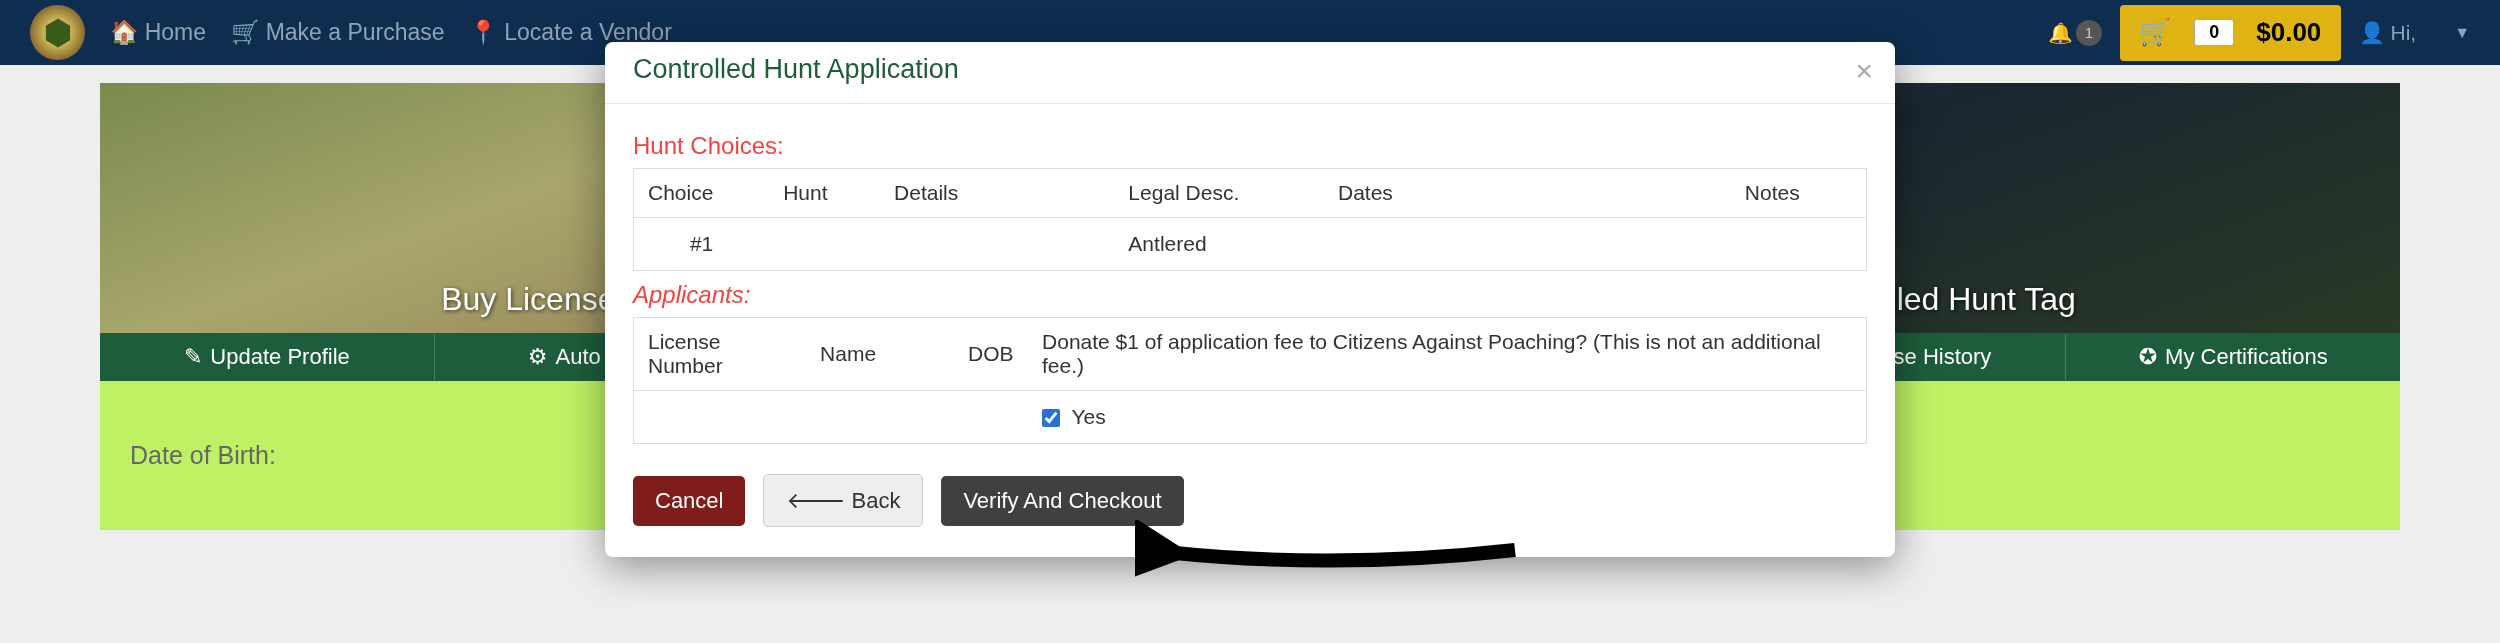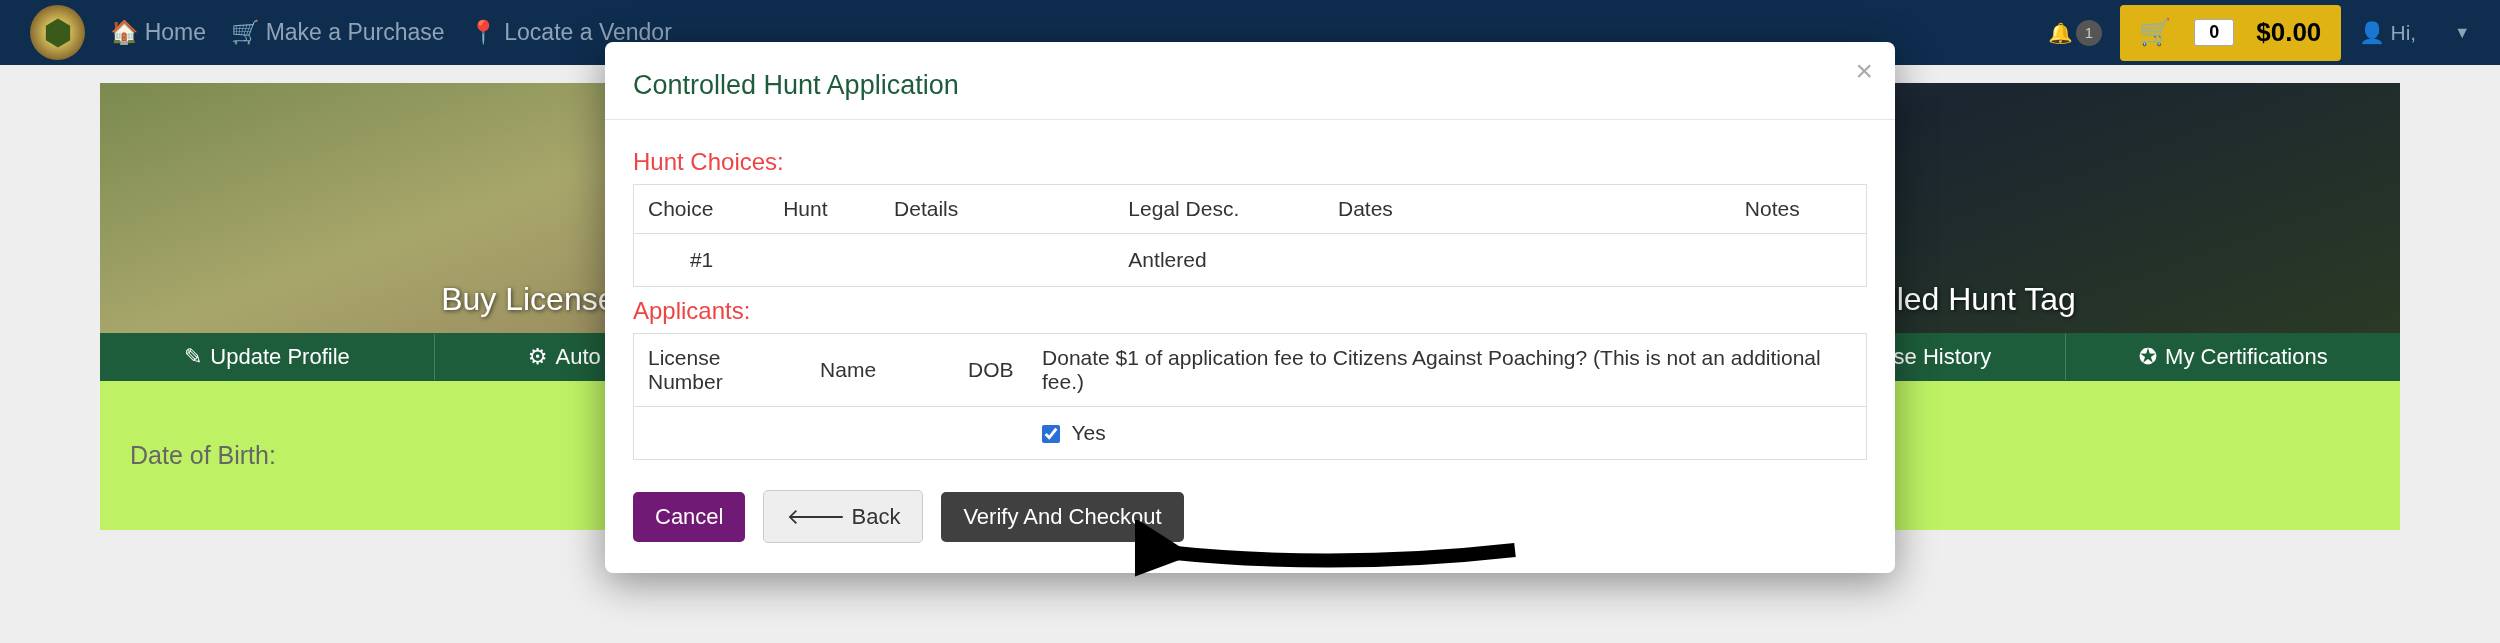--- a/index.html
+++ b/index.html
@@ -24,35 +24,35 @@
 .hero { position:relative; height:250px; flex:1; background-size:cover; background-position:center; display:flex; align-items:flex-end; justify-content:center; padding-bottom:15px;}
 .hero-left { background: linear-gradient(160deg,#7a8a4f 0%,#a8a66b 40%,#897050 100%); }
 .hero-right { background: linear-gradient(160deg,#3a4a5f 0%,#1a2530 40%,#2a3a25 100%); }
 .hero-text { color:#fff; font-size:32px; text-shadow:1px 1px 4px rgba(0,0,0,.7);}
 .subnav { background:#1d5d3b; height:48px; display:flex; align-items:center;}
 .subnav-item { color:#fff; flex:1; text-align:center; font-size:22px; padding:10px; border-right:1px solid rgba(255,255,255,.2); display:flex;align-items:center;justify-content:center;gap:8px;}
 .subnav-item:last-child { border-right:none; }
 .body-row { background:#bef264; padding:60px 30px; display:flex; font-size:25px; color:#666;}
 .body-row > div { flex:1; }
 .modal { position:absolute; left:50%; transform:translateX(-50%); top:42px; width:1290px; background:#fff; border-radius:8px; box-shadow:0 10px 40px rgba(0,0,0,.4); }
-.modal-header { padding:28px 28px 18px; border-bottom:1px solid #e5e5e5; display:flex;align-items:center; position:relative;}
+.modal-header { padding:12px 28px 18px; border-bottom:1px solid #e5e5e5; display:flex;align-items:center; position:relative;}
 .modal-title { color:#1d5d3b; font-size:27px; font-weight:500;}
 .modal-step { color:#666; font-size:21px; margin-left:10px;}
 .modal-close { position:absolute; right:22px; top:12px; font-size:30px; color:#aaa; background:none;border:none;cursor:pointer;}
 .modal-body { padding:18px 28px 10px; }
 .section-label { color:#ef4444; font-size:24px; margin-bottom:8px; margin-top:10px;}
 .tbl { width:100%; border:1px solid #ddd; border-collapse:collapse; font-size:21px;}
 .tbl th { text-align:left; font-weight:normal; color:#333; padding:12px 14px; border-bottom:1px solid #ddd; }
 .tbl td { padding:14px 14px; }
 .tbl2 { margin-top:8px; }
 .tbl2 td { border-top:1px solid #ddd; }
 input[type=checkbox] { width:18px;height:18px; accent-color:#2a6fd6; vertical-align:middle; margin-right:6px;}
 .modal-footer { padding:20px 28px 30px; display:flex; gap:18px; align-items:center;}
 .btn { font-size:22px; padding:12px 22px; border-radius:5px; border:none; cursor:pointer; display:inline-flex;align-items:center;gap:6px;}
-.btn-cancel { background:#701a75; color:#fff; }
+.btn-cancel { background:#7f1d1d; color:#fff; }
 .btn-back { background:#eee; color:#333; border:1px solid #ccc;}
 .btn-verify { background:#404040; color:#fff; }
 
 
 .arrow { position:absolute; left:1135px; top:520px; pointer-events:none; }
 </style>
 </head>
 <body>
 
 <div class="navbar">
@@ -151,21 +151,21 @@
           <td style="text-align:center">#1</td>
           <td></td>
           <td></td>
           <td>Antlered</td>
           <td></td>
           <td></td>
         </tr>
       </tbody>
     </table>
 
-    <div class="section-label" style="">Applicants:</div>
+    <div class="section-label" style="font-style:italic;">Applicants:</div>
     <table class="tbl tbl2">
       <thead>
           <tr>
         <th style="width:14%">License Number</th>
         <th style="width:12%">Name</th>
         <th style="width:6%">DOB</th>
         <th>Donate $1 of application fee to Citizens Against Poaching? (This is not an additional fee.)</th>
       </tr>
         </thead>
       <tbody>

